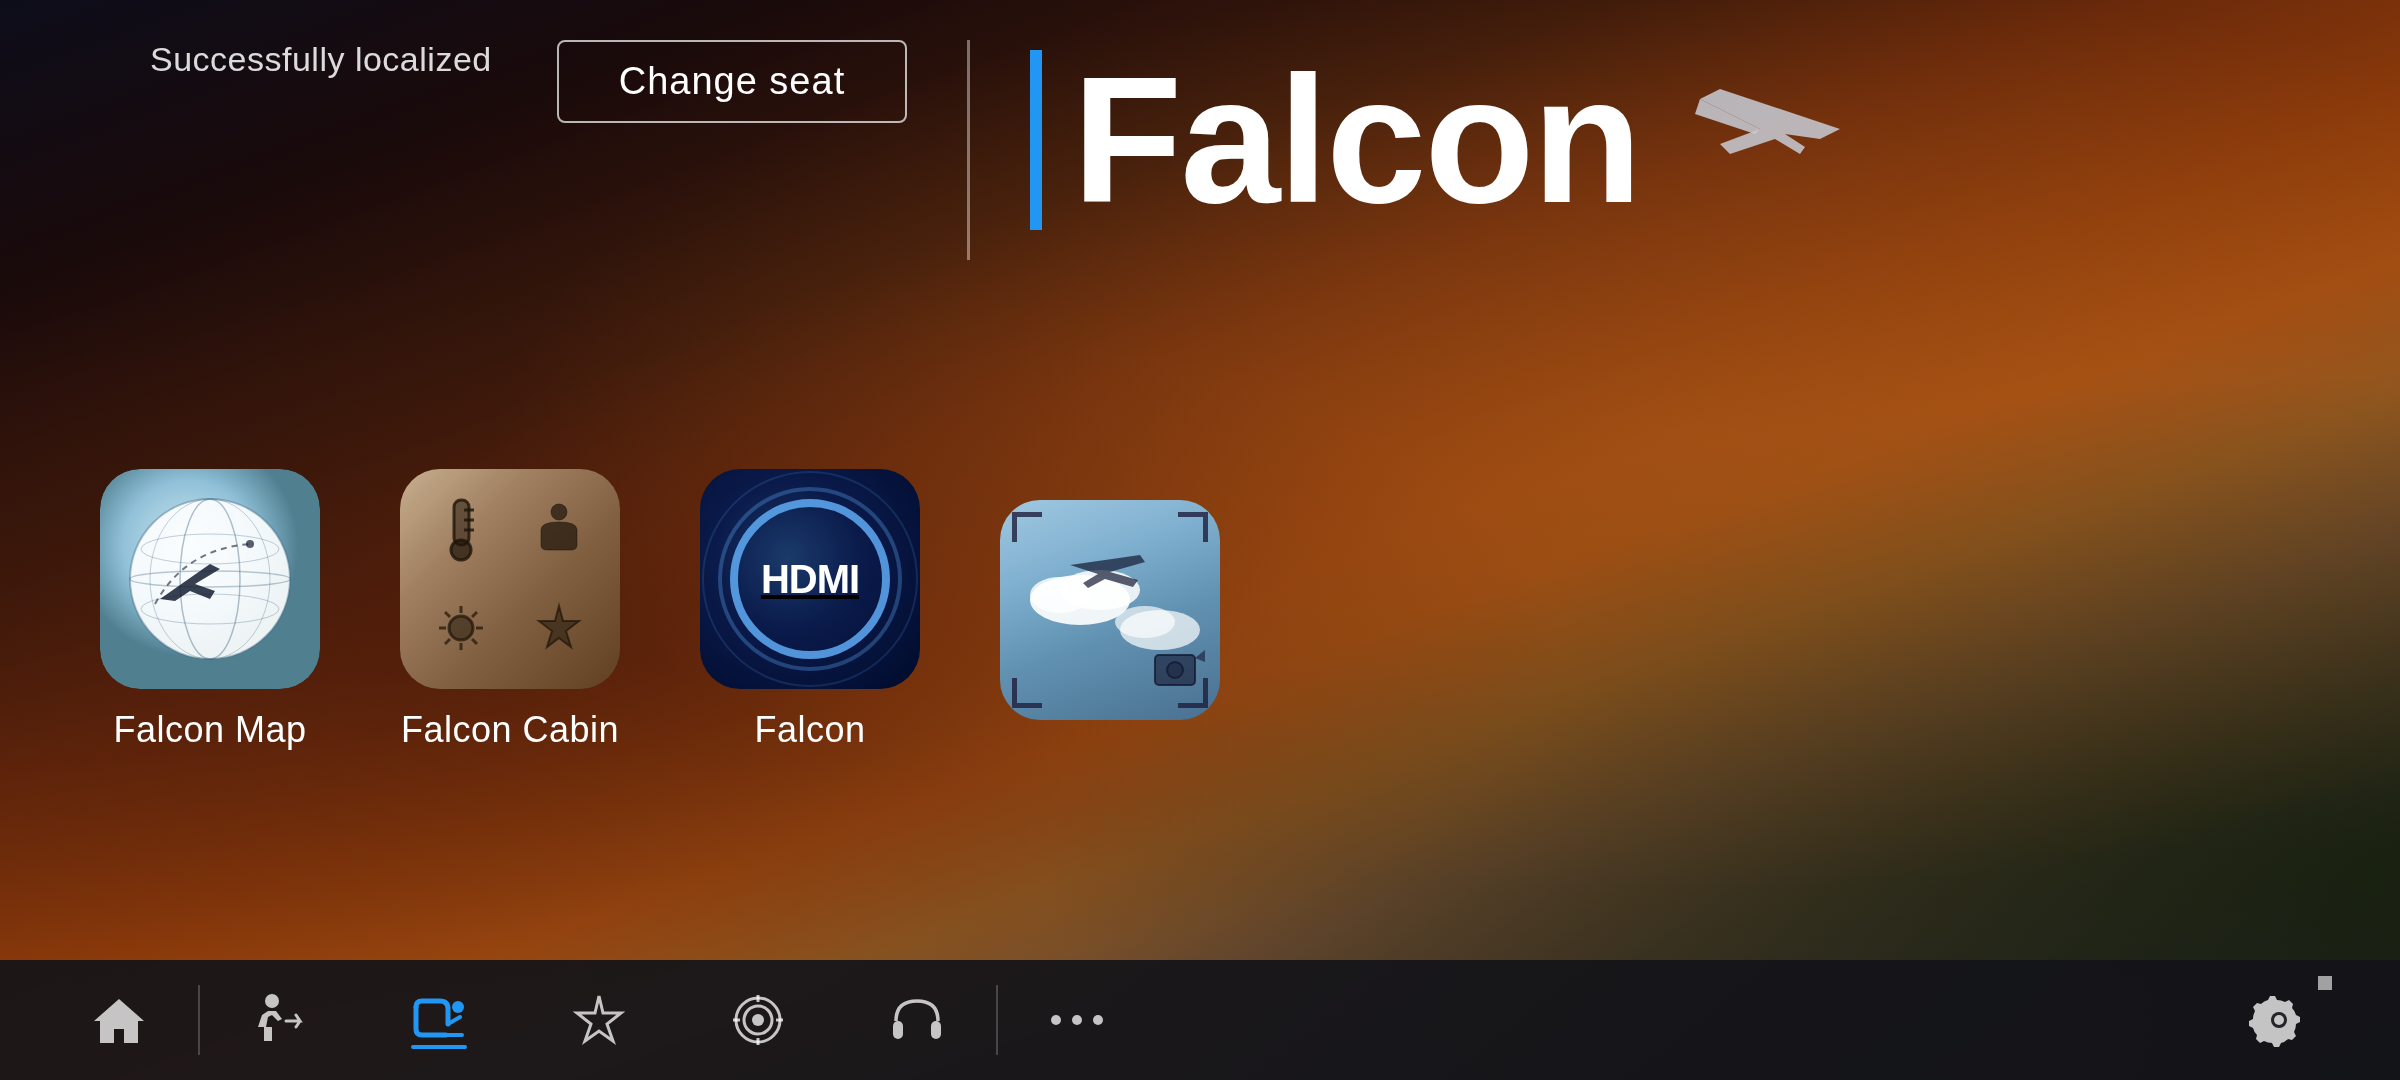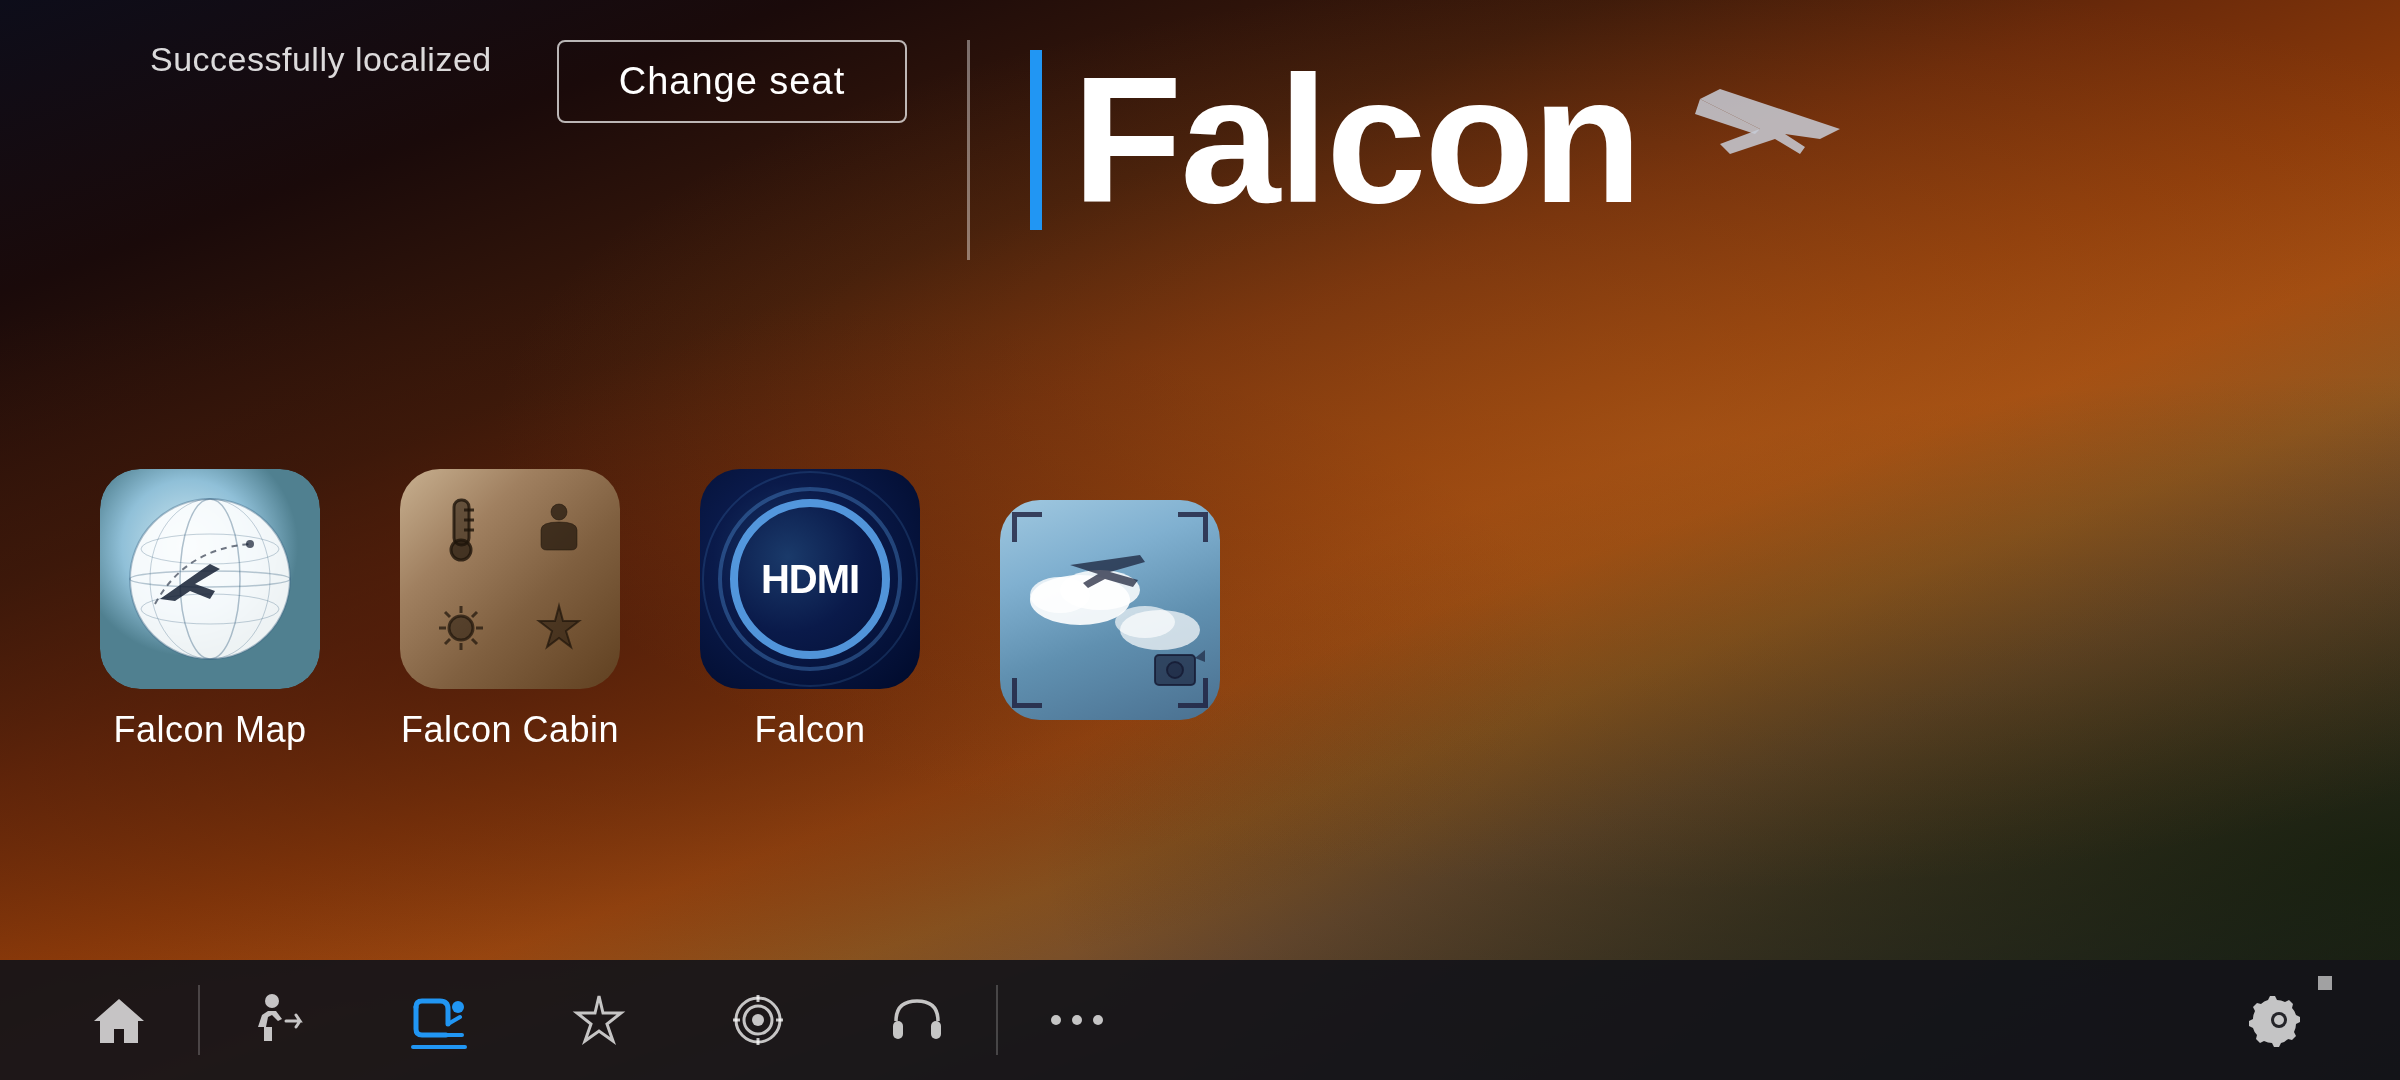--- a/index.html
+++ b/index.html
@@ -194,20 +194,21 @@
       cursor: pointer;
     }
 
     .app-icon {
       width: 220px;
       height: 220px;
       border-radius: 40px;
       overflow: hidden;
       position: relative;
       flex-shrink: 0;
+      text-decoration: underline;
     }
 
     .app-label {
       color: white;
       font-size: 36px;
       font-weight: 300;
       letter-spacing: 0.5px;
       text-align: center;
     }
 

